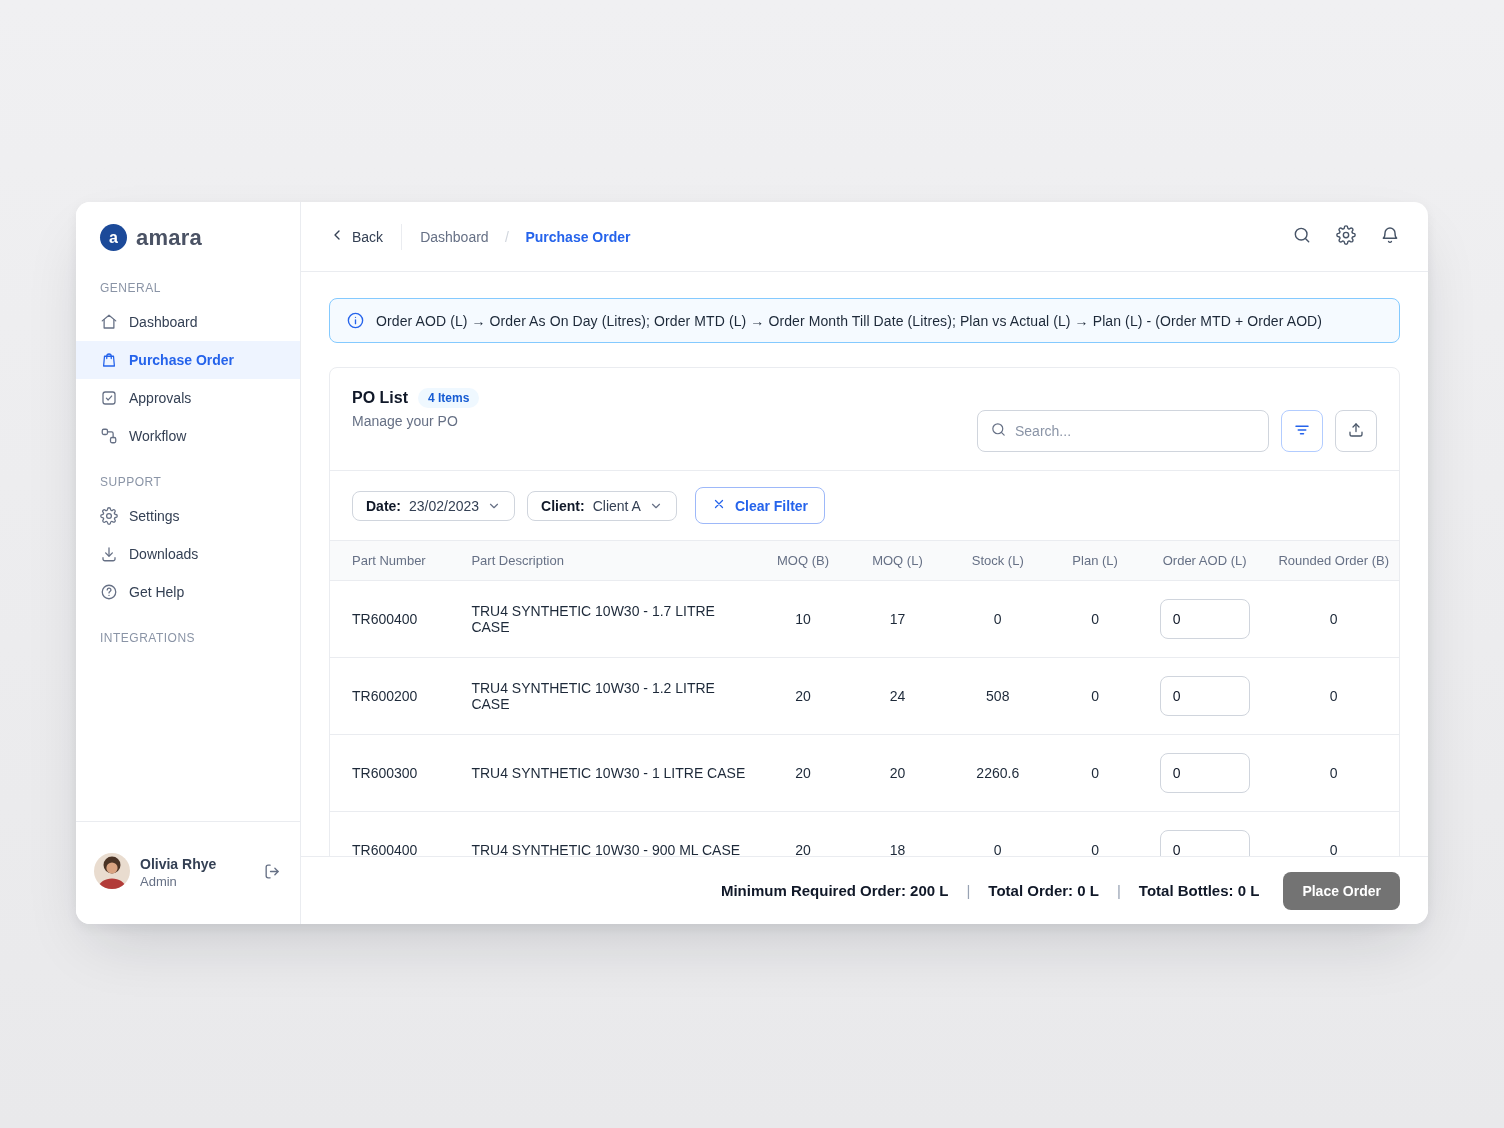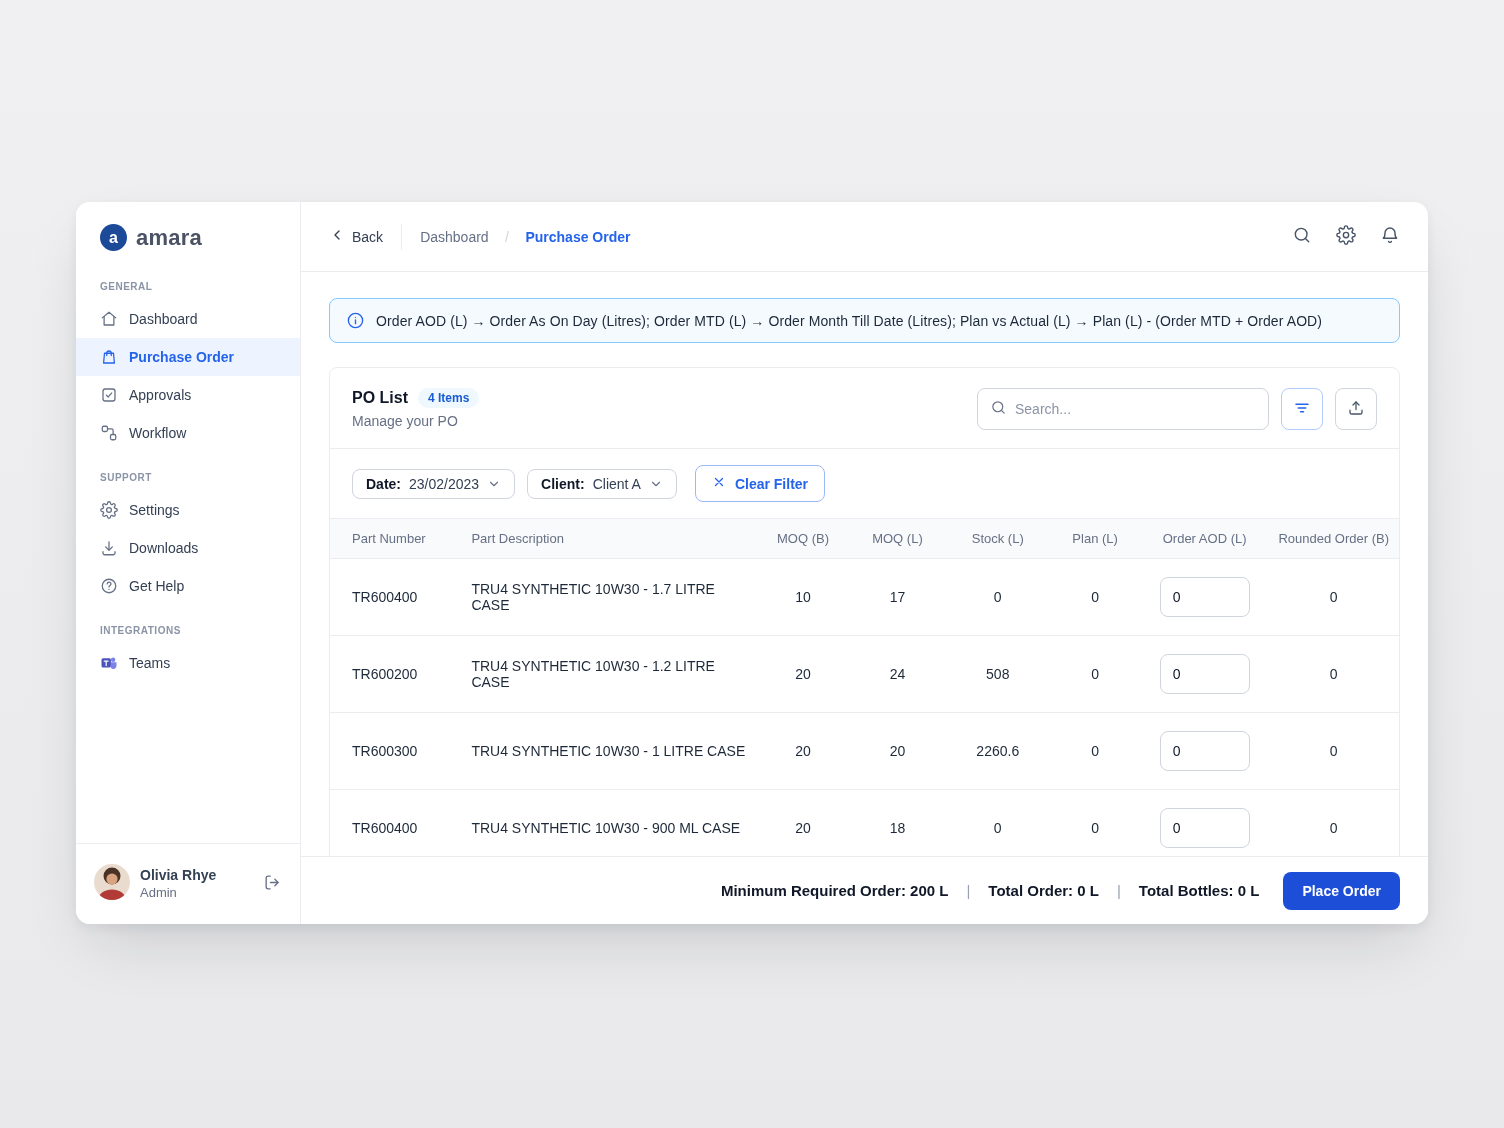--- a/index.html
+++ b/index.html
@@ -11,28 +11,28 @@
     background:#ffffff; border-radius:14px; overflow:hidden; display:flex;
     box-shadow:0 4px 12px rgba(16,24,40,.06), 0 28px 60px -16px rgba(16,24,40,.16);
   }
 
   
   .sidebar { width:225px; min-width:225px; border-right:1px solid #eaecf0; display:flex; flex-direction:column; background:#fff; }
   .logo { display:flex; align-items:center; gap:9px; padding:22px 24px 10px; }
   .logo-circle { width:27px; height:27px; border-radius:50%; background:#1c4a99; color:#fff;
     display:flex; align-items:center; justify-content:center; font-size:16px; font-weight:700; }
   .logo-text { font-size:22px; font-weight:600; color:#4a5264; letter-spacing:.2px; }
-  .nav-label { padding:20px 24px 8px; font-size:10px; font-weight:700; letter-spacing:.5px; color:#8a94a6; }
+  .nav-label { padding:20px 24px 8px; font-size:12px; font-weight:400; letter-spacing:.5px; color:#8a94a6; }
   .nav-item { display:flex; align-items:center; gap:11px; padding:10px 24px; font-size:14px; color:#344054; cursor:pointer; }
   .nav-item .nav-icon { display:flex; color:#667085; }
   .nav-item.active { background:#eef4ff; color:#2563eb; font-weight:600; }
   .nav-item.active .nav-icon { color:#2563eb; }
   .s-icon { stroke:currentColor; fill:none; stroke-width:1.7; stroke-linecap:round; stroke-linejoin:round; }
 
-  .sidebar-user { margin-top:auto; border-top:1px solid #eaecf0; padding:20px 18px; display:flex; align-items:center; gap:10px; }
+  .sidebar-user { margin-top:auto; border-top:1px solid #eaecf0; padding:31px 18px; display:flex; align-items:center; gap:10px; }
   .user-meta { line-height:1.25; }
   .user-name { font-size:14px; font-weight:600; color:#344054; }
   .user-role { font-size:13px; color:#667085; }
   .logout-btn { margin-left:auto; background:none; border:none; color:#667085; cursor:pointer; display:flex; }
 
   
   .main { flex:1; display:flex; flex-direction:column; min-width:0; }
   .main-header { height:70px; border-bottom:1px solid #eaecf0; display:flex; align-items:center; padding:0 28px; }
   .back-btn { display:flex; align-items:center; gap:7px; background:none; border:none; font-size:14px; font-weight:500; color:#344054; cursor:pointer; font-family:inherit; }
   .vdiv { width:1px; height:26px; background:#eaecf0; margin:0 18px; }
@@ -48,21 +48,21 @@
     display:flex; align-items:center; gap:11px; }
   .banner-icon { color:#2563eb; display:flex; flex:none; }
   .banner-text { font-size:14px; font-weight:500; color:#1d2939; letter-spacing:.1px; }
 
   .card { margin-top:24px; border:1px solid #eaecf0; border-radius:8px; background:#fff; }
   .card-header { display:flex; align-items:flex-start; padding:20px 22px 18px; }
   .title-row { display:flex; align-items:center; gap:10px; }
   .po-title { font-size:16px; font-weight:700; color:#101828; }
   .badge { background:#eff8ff; color:#175cd3; font-size:12px; font-weight:600; padding:3px 10px; border-radius:999px; }
   .subtitle { margin-top:5px; font-size:14px; color:#667085; }
-  .card-actions { margin-left:auto; display:flex; align-items:center; gap:12px; }
+  .card-actions { margin-left:auto; display:flex; align-items:center; gap:12px;margin-top:22px; }
   .search-box { width:292px; height:42px; border:1px solid #d0d5dd; border-radius:8px; display:flex; align-items:center; gap:8px; padding:0 12px; color:#667085; background:#fff; }
   .search-box input { border:none; outline:none; flex:1; font-size:14px; font-family:inherit; color:#101828; background:transparent; }
   .search-box input::placeholder { color:#8a94a6; }
   .icon-btn { width:42px; height:42px; border-radius:8px; border:1px solid #d0d5dd; background:#fff; display:flex; align-items:center; justify-content:center; color:#475467; cursor:pointer; }
   .icon-btn.filter { border-color:#b2ccff; color:#2563eb; }
 
   .filter-row { border-top:1px solid #eaecf0; padding:16px 22px; display:flex; align-items:center; gap:12px; }
   .chip { display:flex; align-items:center; gap:8px; border:1px solid #d0d5dd; border-radius:8px; background:#fff;
     padding:6px 13px; font-size:14px; color:#344054; cursor:pointer; font-family:inherit; }
   .chip-label { font-weight:700; color:#101828; }
@@ -79,21 +79,21 @@
   tbody td.left { text-align:left; }
   tbody td:first-child { padding-left:22px; }
   tbody tr:last-child td { border-bottom:none; }
   .aod-input { width:90px; height:40px; border:1px solid #d0d5dd; border-radius:8px; padding:0 12px;
     font-size:14px; font-family:inherit; color:#101828; outline:none; }
 
   .main-footer { border-top:1px solid #eaecf0; height:68px; display:flex; align-items:center; justify-content:flex-end;
     gap:18px; padding:0 28px; background:#fff; }
   .sum { font-size:15px; font-weight:700; color:#101828; }
   .sep { color:#98a2b3; font-size:15px; }
-  .place-order { background:#1d4ed8; color:#fff; border:none; border-radius:8px; padding:11px 19px;
+  .place-order { background:#737373; color:#fff; border:none; border-radius:8px; padding:11px 19px;
     font-size:14px; font-weight:600; cursor:pointer; font-family:inherit; margin-left:6px; }
 </style>
 </head>
 <body>
 
 <div class="window">
 
   <aside class="sidebar">
     <div class="logo">
       <span class="logo-circle">a</span>
@@ -173,31 +173,20 @@
             <circle cx="12" cy="12" r="9"></circle>
             <path d="M9.6 9.2a2.5 2.5 0 1 1 3.7 2.2c-.75.42-1.3.9-1.3 1.8"></path>
             <path d="M12 16.6v.01"></path>
           </svg>
       </span>
       <span>Get Help</span>
     </div>
 
     <div class="nav-label">INTEGRATIONS</div>
 
-    <div class="nav-item">
-      <span class="nav-icon">
-        <svg width="18" height="18" viewBox="0 0 24 24">
-            <circle cx="17.5" cy="7.5" r="3" fill="#7B83EB"></circle>
-            <path d="M14 11h8v4.5a4.5 4.5 0 0 1-7.2 3.6z" fill="#7B83EB"></path>
-            <rect x="2" y="5.5" width="12.5" height="12.5" rx="2" fill="#4B53BC"></rect>
-            <path d="M5.6 9.4h5.3M8.25 9.4v6" stroke="#fff" stroke-width="1.6" stroke-linecap="round" fill="none"></path>
-          </svg>
-      </span>
-      <span>Teams</span>
-    </div>
 
 
     <div class="sidebar-user">
       <span>
         <svg width="36" height="36" viewBox="0 0 36 36">
             <defs>
               <clipPath id="avclip">
                 <circle cx="18" cy="18" r="18"></circle>
               </clipPath>
             </defs>

